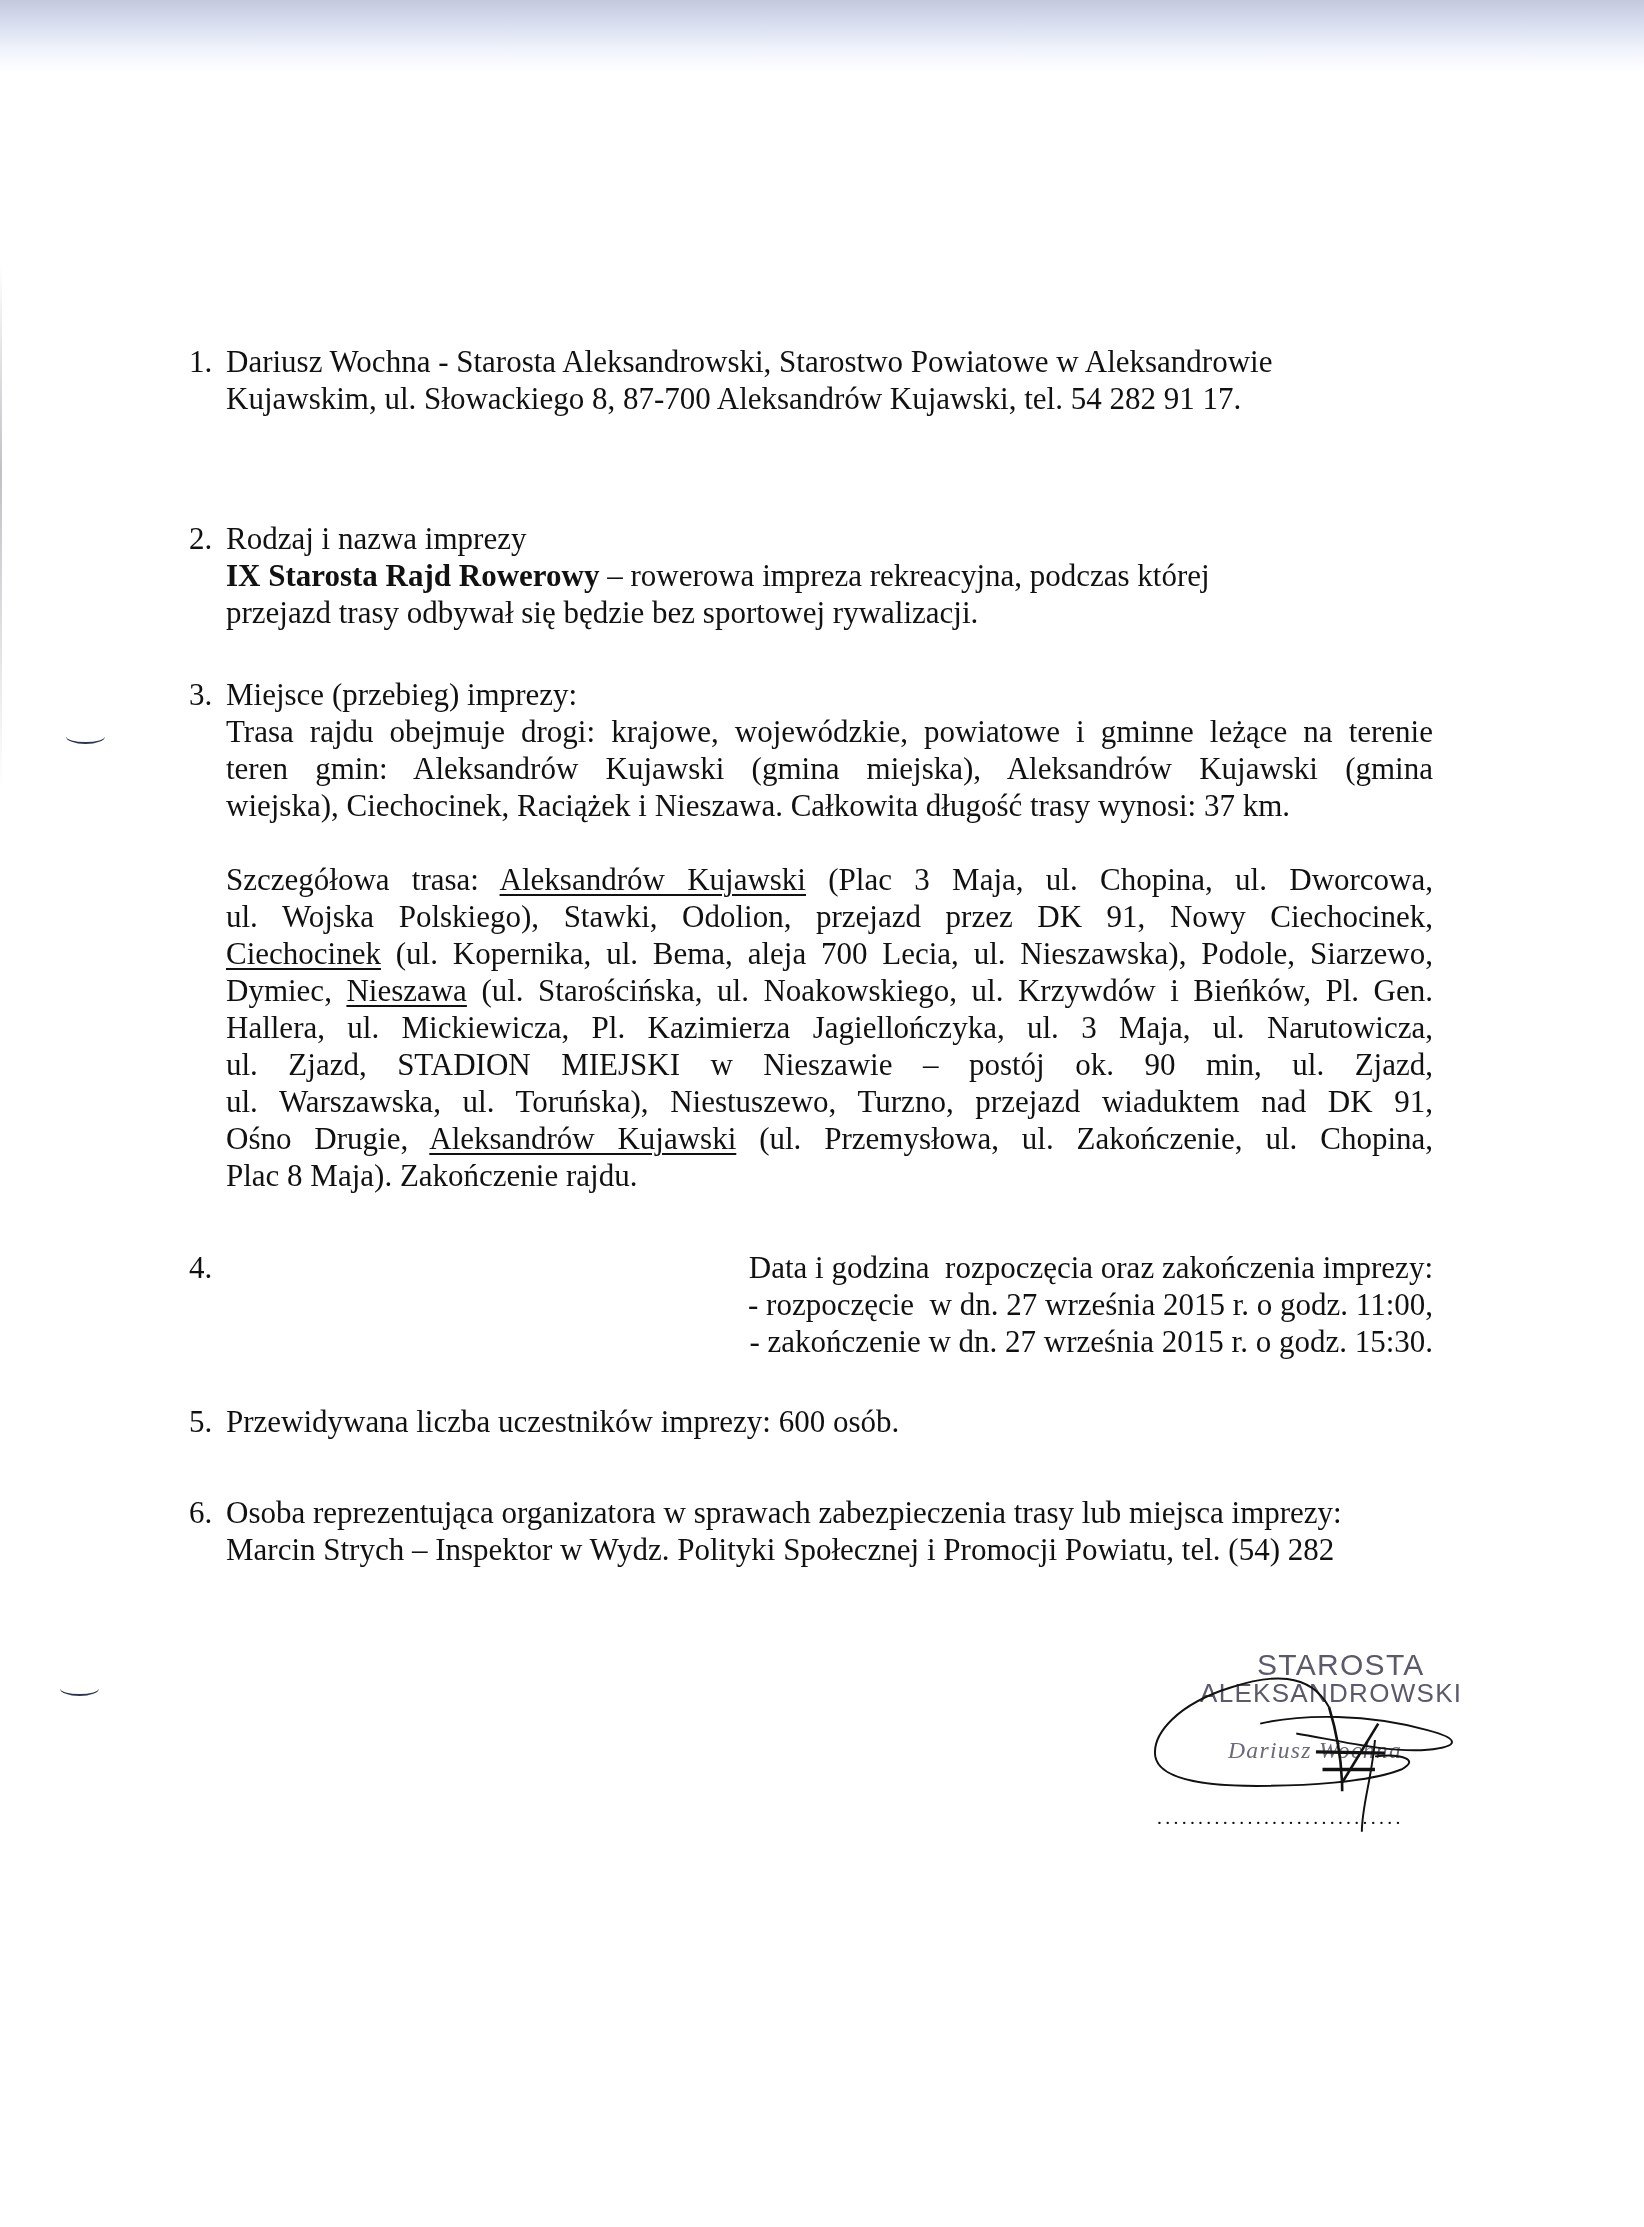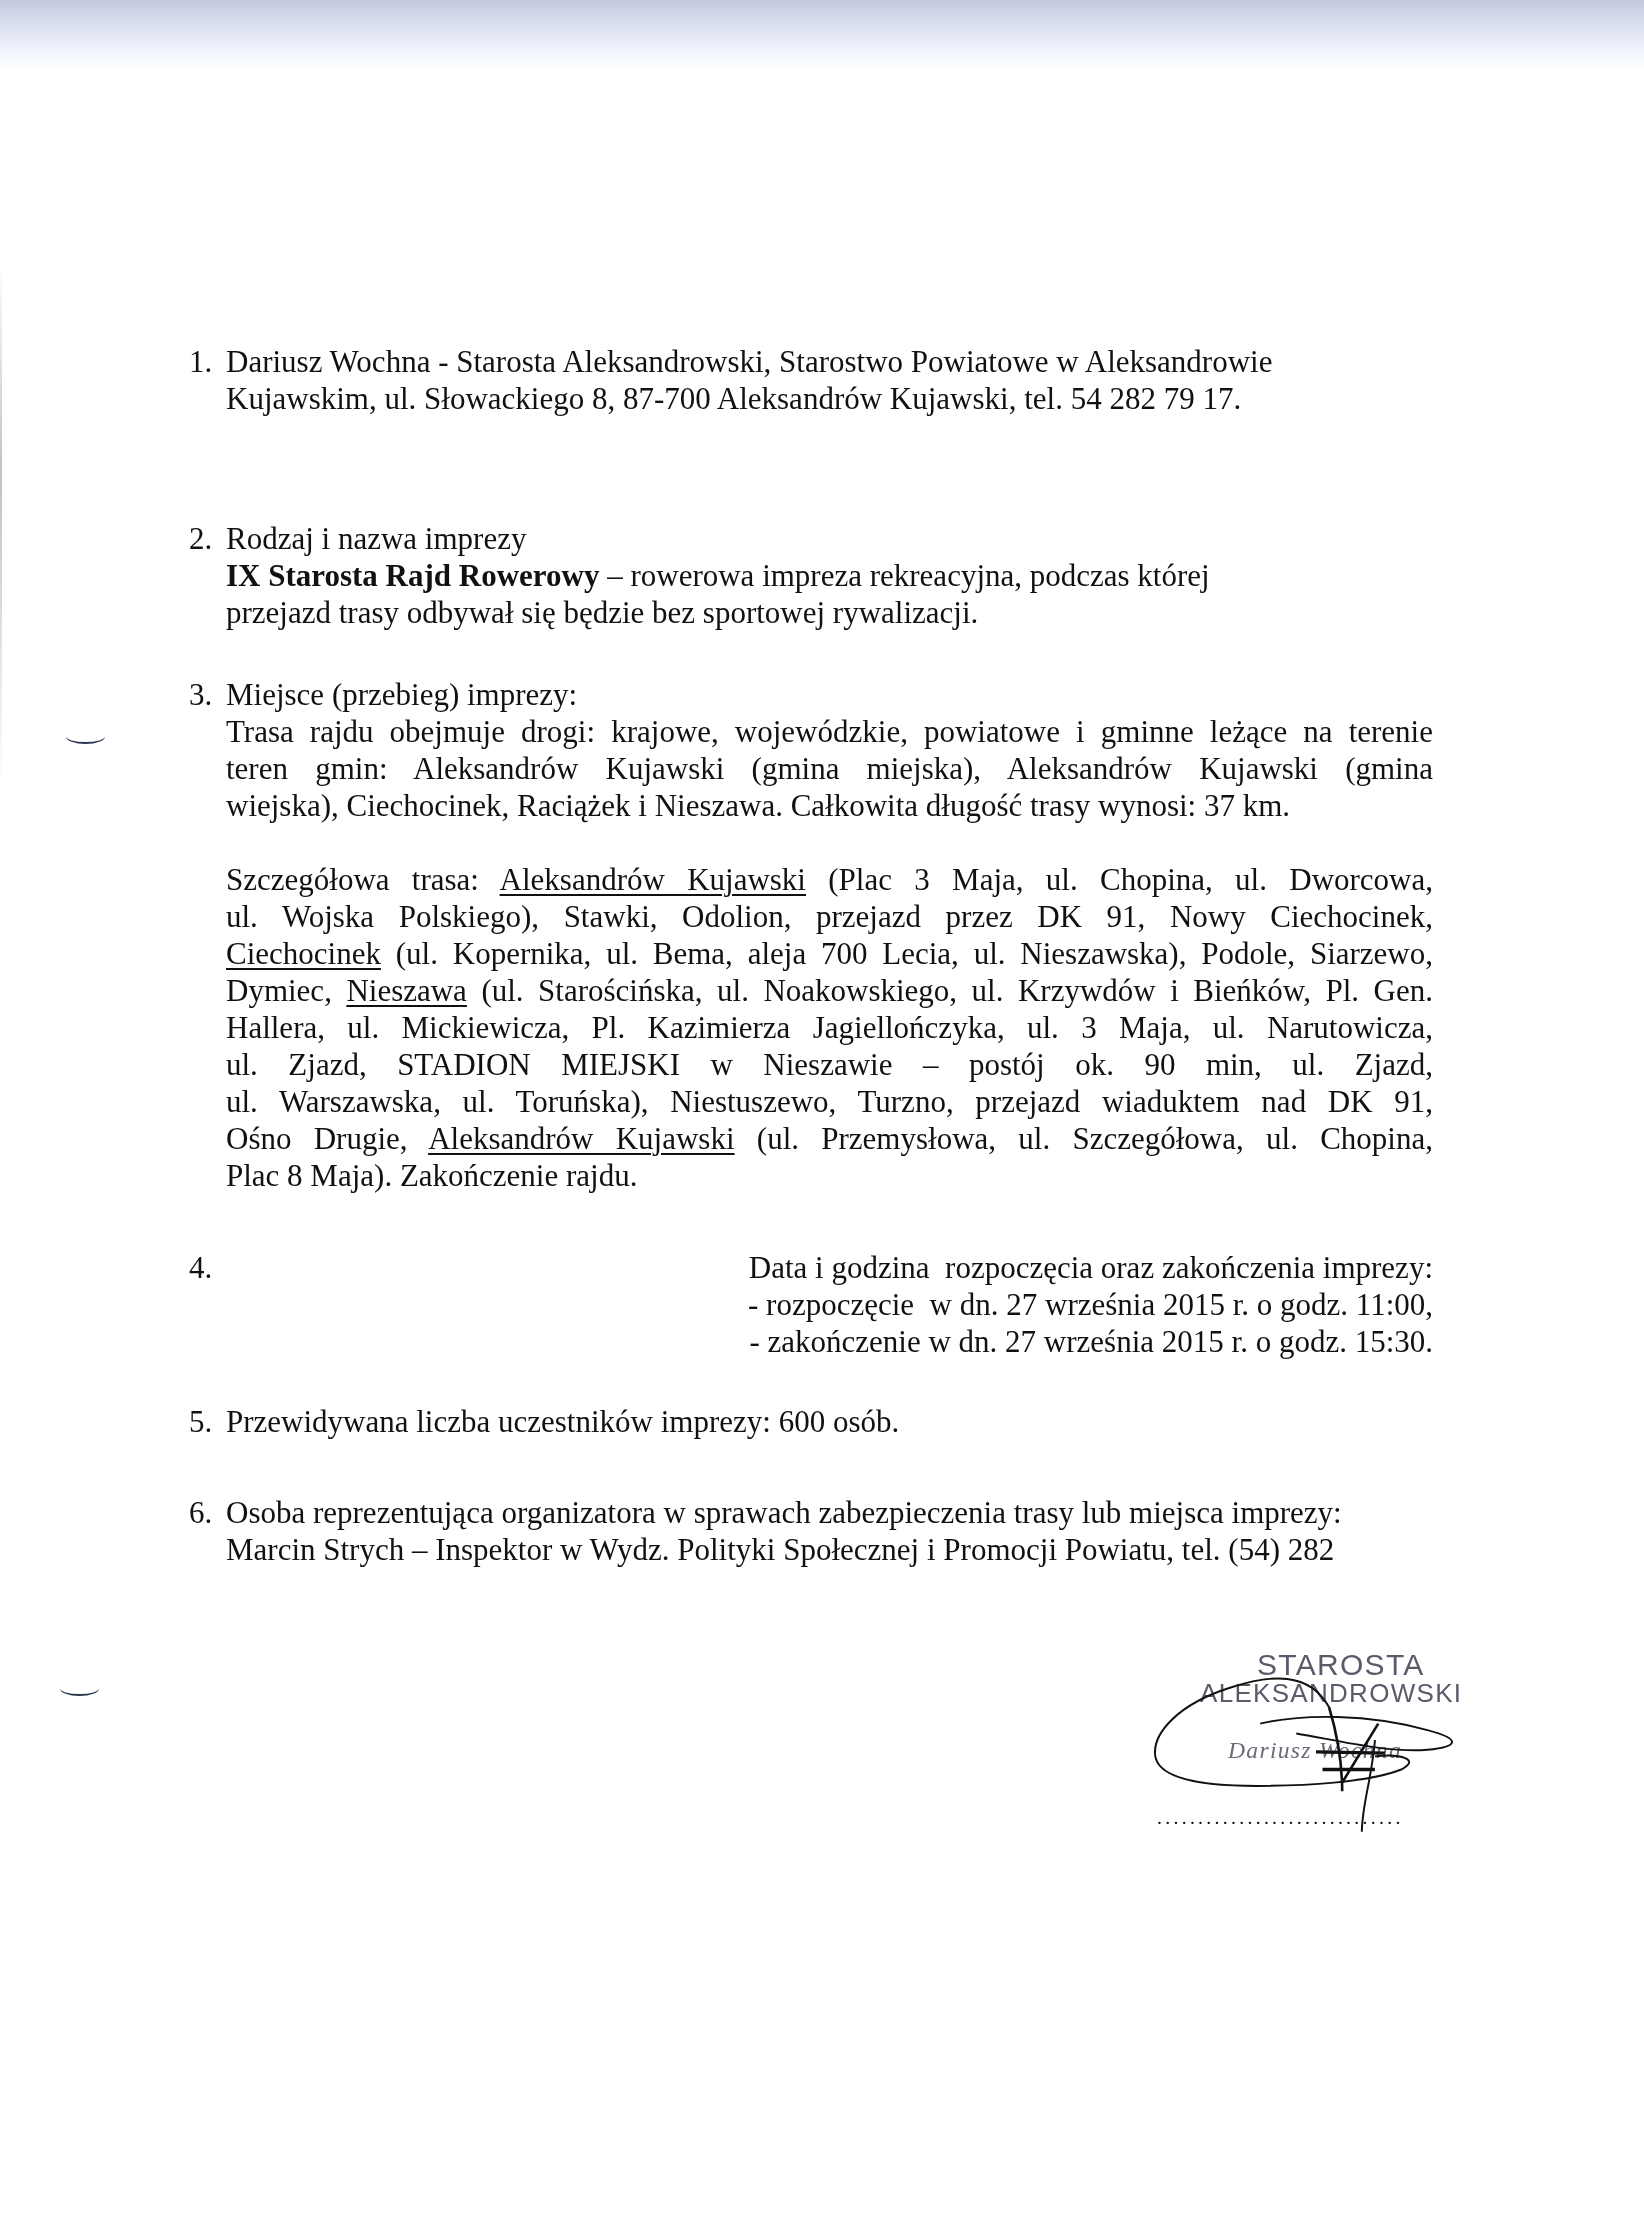--- a/index.html
+++ b/index.html
@@ -117,21 +117,21 @@
 <div class="scan-left-edge"></div>
 <div class="hole-mark hole-1"></div>
 <div class="hole-mark hole-2"></div>
 
 <div class="doc">
 
   <div class="item" id="item-1">
     <span class="num">1.</span>
     <div class="body">
       <span class="line">Dariusz Wochna - Starosta Aleksandrowski, Starostwo Powiatowe w Aleksandrowie</span>
-      <span class="line">Kujawskim, ul. Słowackiego 8, 87-700 Aleksandrów Kujawski, tel. 54 282 79 17.</span>
+      <span class="line">Kujawskim, ul. Słowackiego 8, 87-700 Aleksandrów Kujawski, tel. 54 282 91 17.</span>
     </div>
   </div>
 
   <div class="item" id="item-2">
     <span class="num">2.</span>
     <div class="body">
       <span class="line">Rodzaj i nazwa imprezy</span>
       <span class="line"><span class="b">IX Starosta Rajd Rowerowy</span><span> – rowerowa impreza rekreacyjna, podczas której</span></span>
       <span class="line">przejazd trasy odbywał się będzie bez sportowej rywalizacji.</span>
     </div>
@@ -146,21 +146,21 @@
       <span class="line">wiejska), Ciechocinek, Raciążek i Nieszawa. Całkowita długość trasy wynosi: 37 km.</span>
 
       <div class="route">
         <span class="just"><span>Szczegółowa trasa: </span><span class="u">Aleksandrów Kujawski</span><span> (Plac 3 Maja, ul. Chopina, ul. Dworcowa,</span></span>
         <span class="just">ul. Wojska Polskiego), Stawki, Odolion, przejazd przez DK 91, Nowy Ciechocinek,</span>
         <span class="just"><span class="u">Ciechocinek</span><span> (ul. Kopernika, ul. Bema, aleja 700 Lecia, ul. Nieszawska), Podole, Siarzewo,</span></span>
         <span class="just"><span>Dymiec, </span><span class="u">Nieszawa</span><span> (ul. Starościńska, ul. Noakowskiego, ul. Krzywdów i Bieńków, Pl. Gen.</span></span>
         <span class="just">Hallera, ul. Mickiewicza, Pl. Kazimierza Jagiellończyka, ul. 3 Maja, ul. Narutowicza,</span>
         <span class="just">ul. Zjazd, STADION MIEJSKI w Nieszawie – postój ok. 90 min, ul. Zjazd,</span>
         <span class="just">ul. Warszawska, ul. Toruńska), Niestuszewo, Turzno, przejazd wiaduktem nad DK 91,</span>
-        <span class="just"><span>Ośno Drugie, </span><span class="u">Aleksandrów Kujawski</span><span> (ul. Przemysłowa, ul. Szczegółowa, ul. Chopina,</span></span>
+        <span class="just"><span>Ośno Drugie, </span><span class="u">Aleksandrów Kujawski</span><span> (ul. Przemysłowa, ul. Zakończenie, ul. Chopina,</span></span>
         <span class="line">Plac 8 Maja). Zakończenie rajdu.</span>
       </div>
     </div>
   </div>
 
   <div class="item" id="item-4">
     <span class="num">4.</span>
     <div class="body">
       <span class="indent-dash">Data i godzina  rozpoczęcia oraz zakończenia imprezy:</span>
       <span class="indent-dash">- rozpoczęcie  w dn. 27 września 2015 r. o godz. 11:00,</span>

